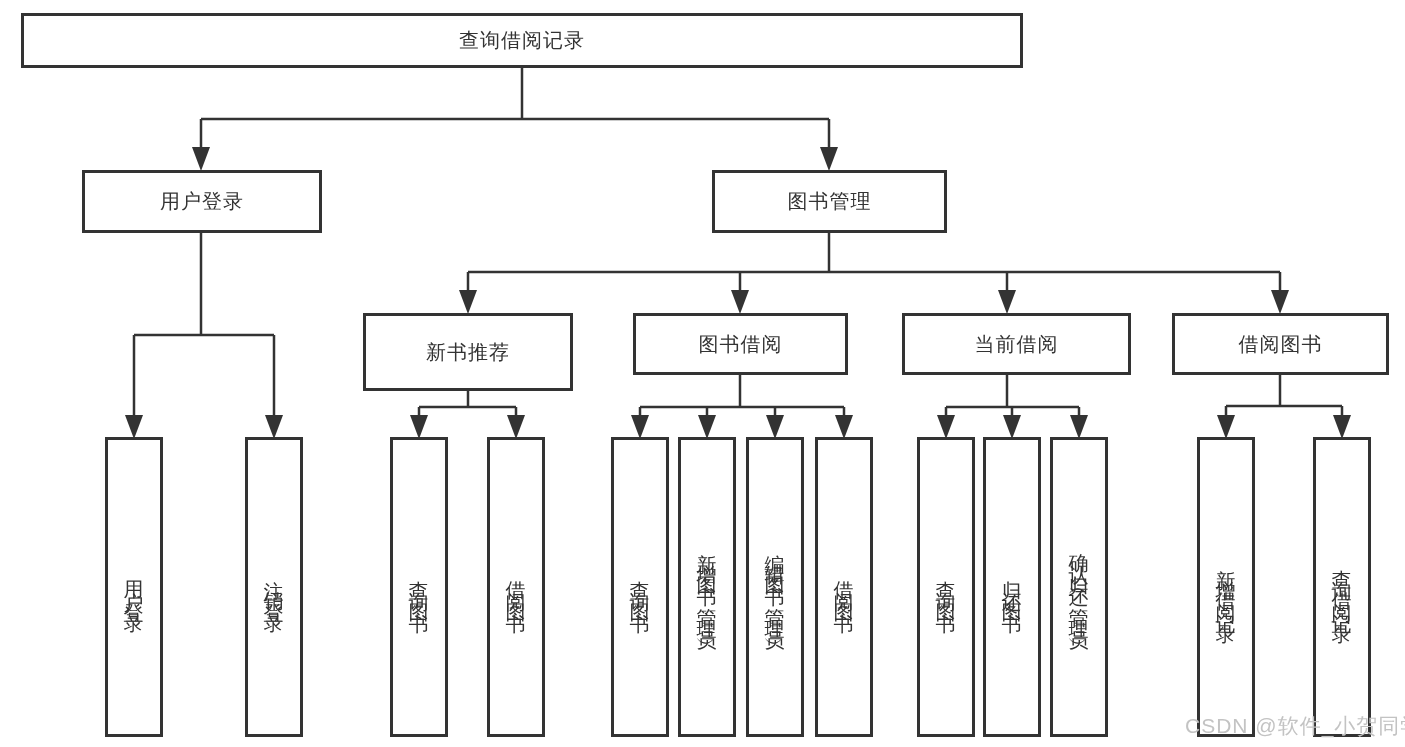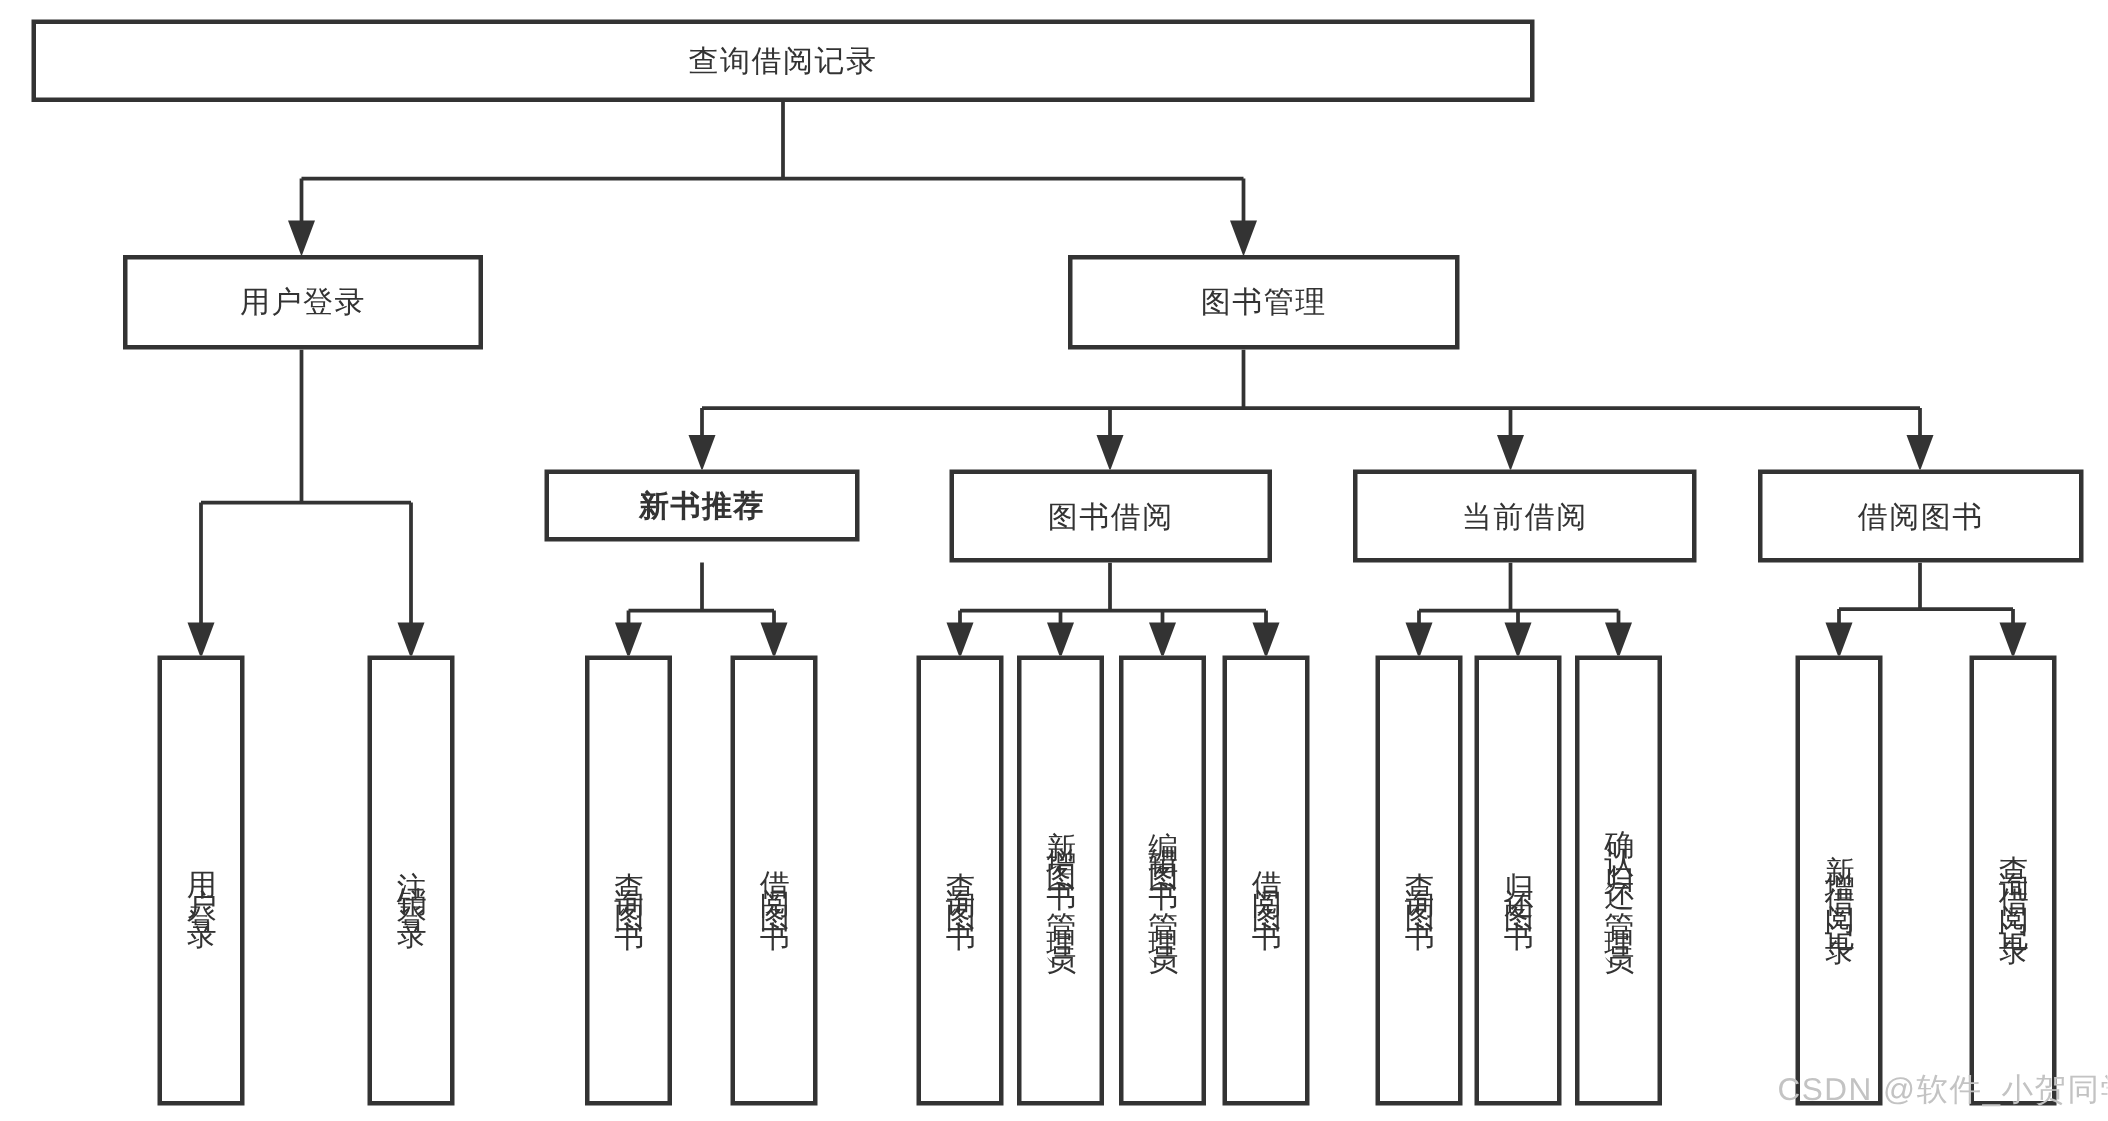--- a/index.html
+++ b/index.html
@@ -131,25 +131,25 @@
     </g>
   </svg>
 
   <div class="hbox" style="left:21px; top:13px; width:1002px; height:55px;">
     <span>查询借阅记录</span>
   </div>
 
   <div class="hbox" style="left:82px; top:170px; width:240px; height:63px;">
     <span>用户登录</span>
   </div>
-  <div class="hbox" style="left:712px; top:170px; width:261px; height:63px;text-align:center;">
+  <div class="hbox" style="left:712px; top:170px; width:235px; height:63px;text-align:center;">
     <span>图书管理</span>
   </div>
 
-  <div class="hbox" style="left:363px; top:313px; width:210px; height:48px;font-weight:bold;">
+  <div class="hbox" style="left:363px; top:313px; width:210px; height:78px;">
     <span>新书推荐</span>
   </div>
   <div class="hbox" style="left:633px; top:313px; width:215px; height:62px;">
     <span>图书借阅</span>
   </div>
   <div class="hbox" style="left:902px; top:313px; width:229px; height:62px;">
     <span>当前借阅</span>
   </div>
   <div class="hbox" style="left:1172px; top:313px; width:217px; height:62px;">
     <span>借阅图书</span>

